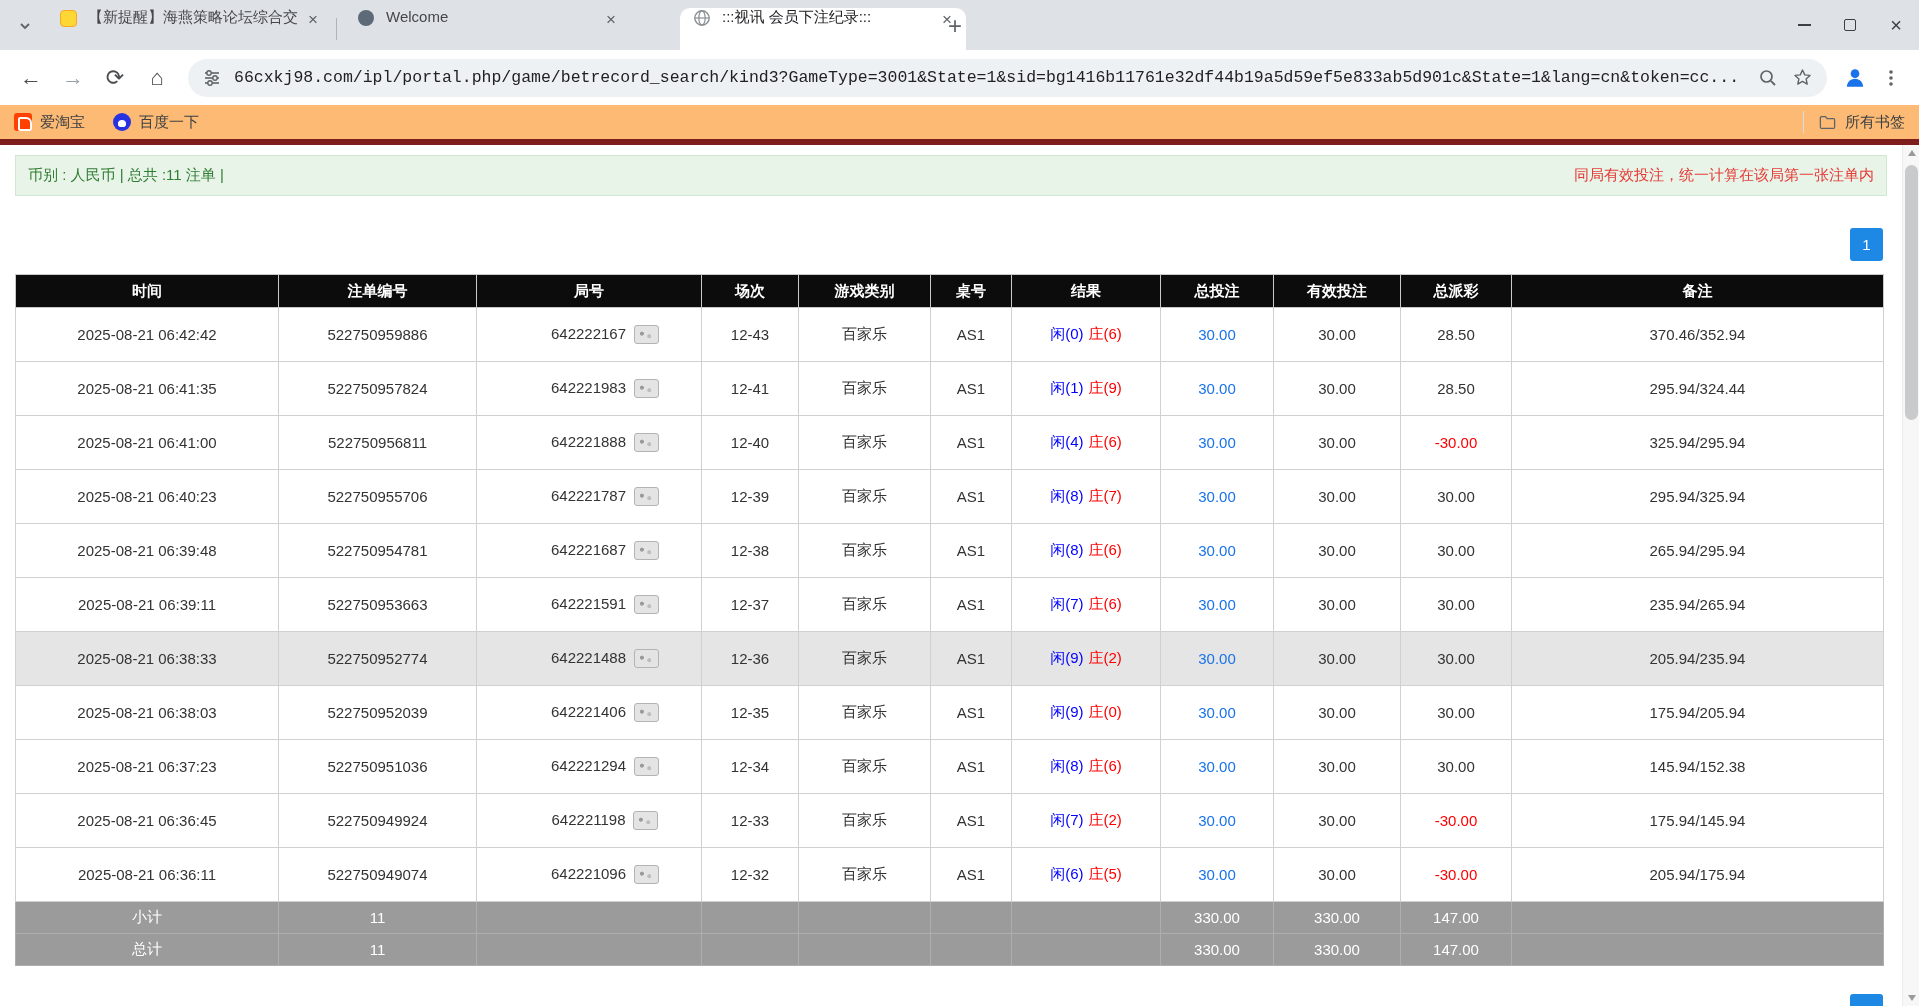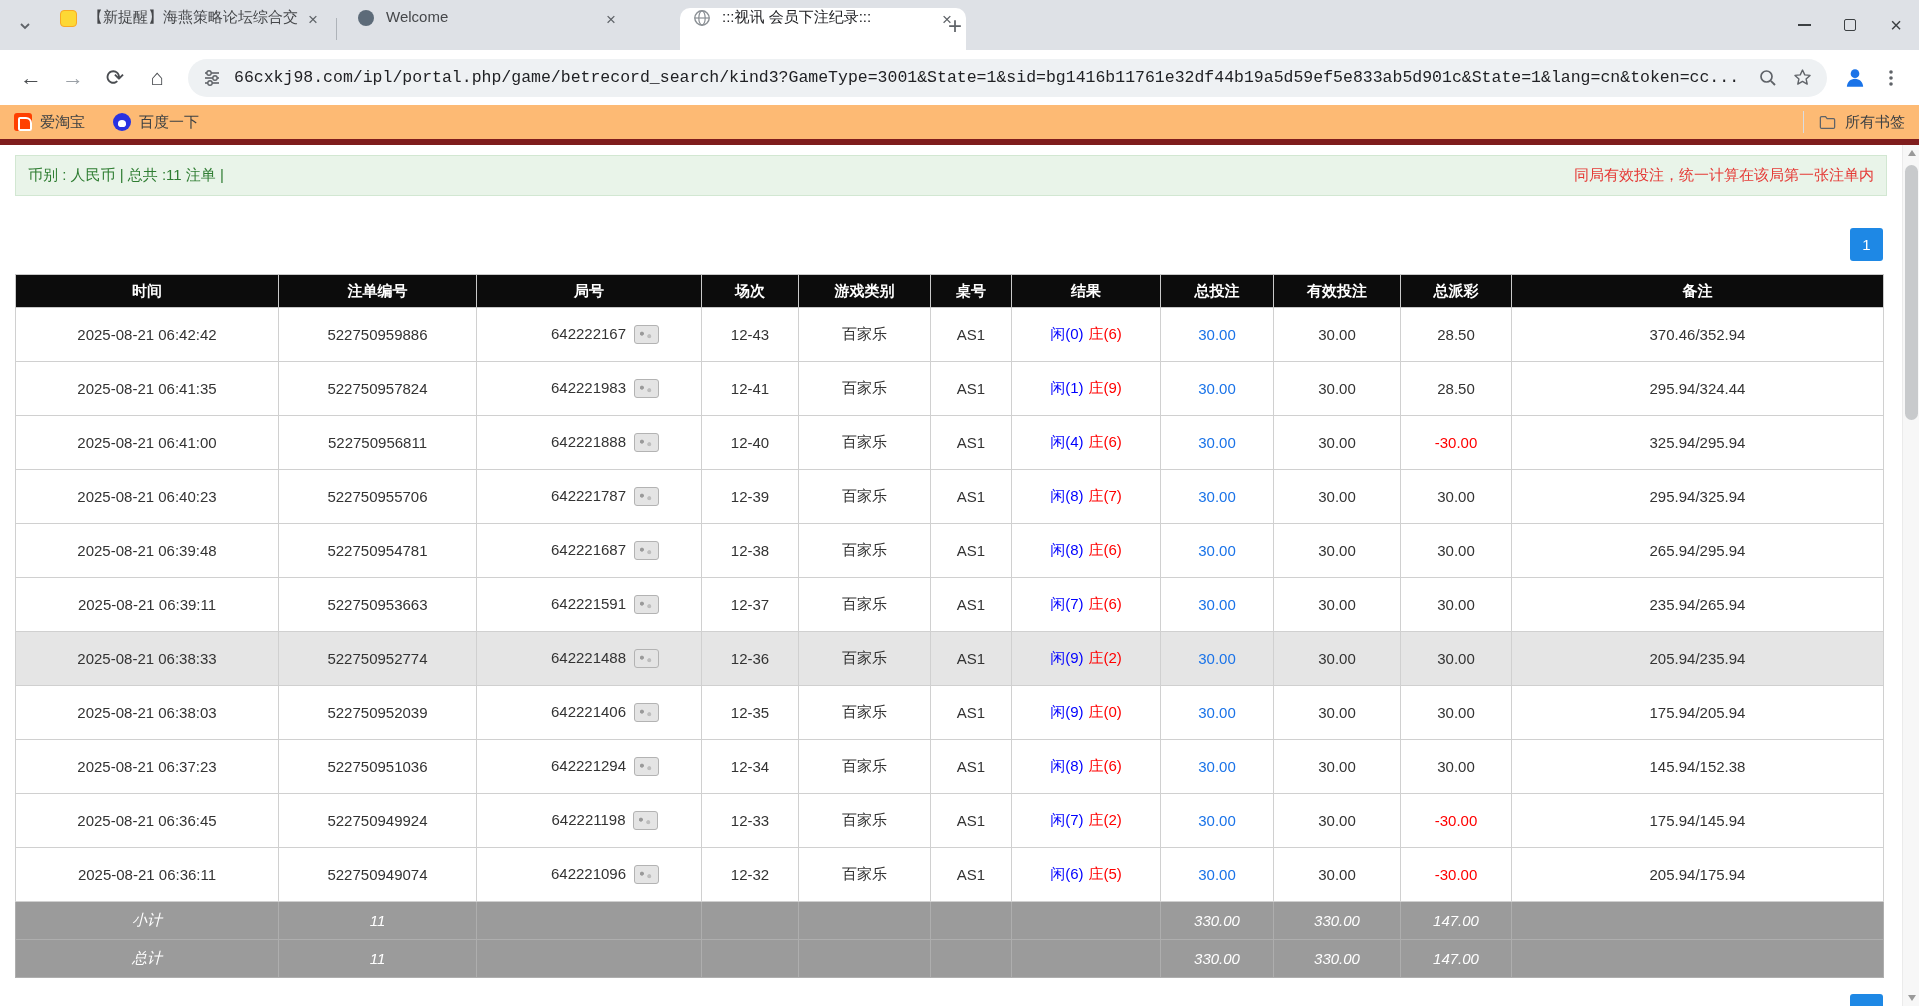--- a/index.html
+++ b/index.html
@@ -72,21 +72,21 @@
   .pagination-top { position:absolute; top:83px; right:19px; }
   .pagination-bottom { position:absolute; top:849px; right:19px; }
 
   .table-wrap { position:absolute; top:129px; left:15px; width:1868px; }
   table { border-collapse:collapse; table-layout:fixed; width:1868px; font-size:15px; }
   th { background:#0c0c0c; color:#fff; font-weight:bold; height:33px; border:1px solid #c9c9c9;
        font-size:15px; text-align:center; }
   td { height:54px; text-align:center; border:1px solid #d0d0d0; color:#333; background:#fff;
        overflow:hidden; white-space:nowrap; }
   tr.hl td { background:#e5e5e5; }
-  tfoot td { background:#9b9b9b; color:#fff; height:38px; border:1px solid #aeaeae;font-style:italic; }
+  tfoot td { background:#9b9b9b; color:#fff; height:32px; border:1px solid #aeaeae; }
 
   .round-wrap { display:inline-flex; align-items:flex-start; gap:8px;margin-left:32px; }
   .road-icon { width:25px; height:19px; border:1px solid #b3b3b3; border-radius:3px; background:
       radial-gradient(circle at 30% 45%, #9a9a9a 1.6px, transparent 2.4px),
       radial-gradient(circle at 62% 60%, #bdbdbd 1.6px, transparent 2.4px),
       #e4e4e4; display:inline-block; }
   .player { color:#0000ff; margin-right:5px; }
   .banker { color:#ff0000; }
   .bet-link { color:#1a73e8; cursor:pointer; }
   td.neg { color:#ff0000; }

